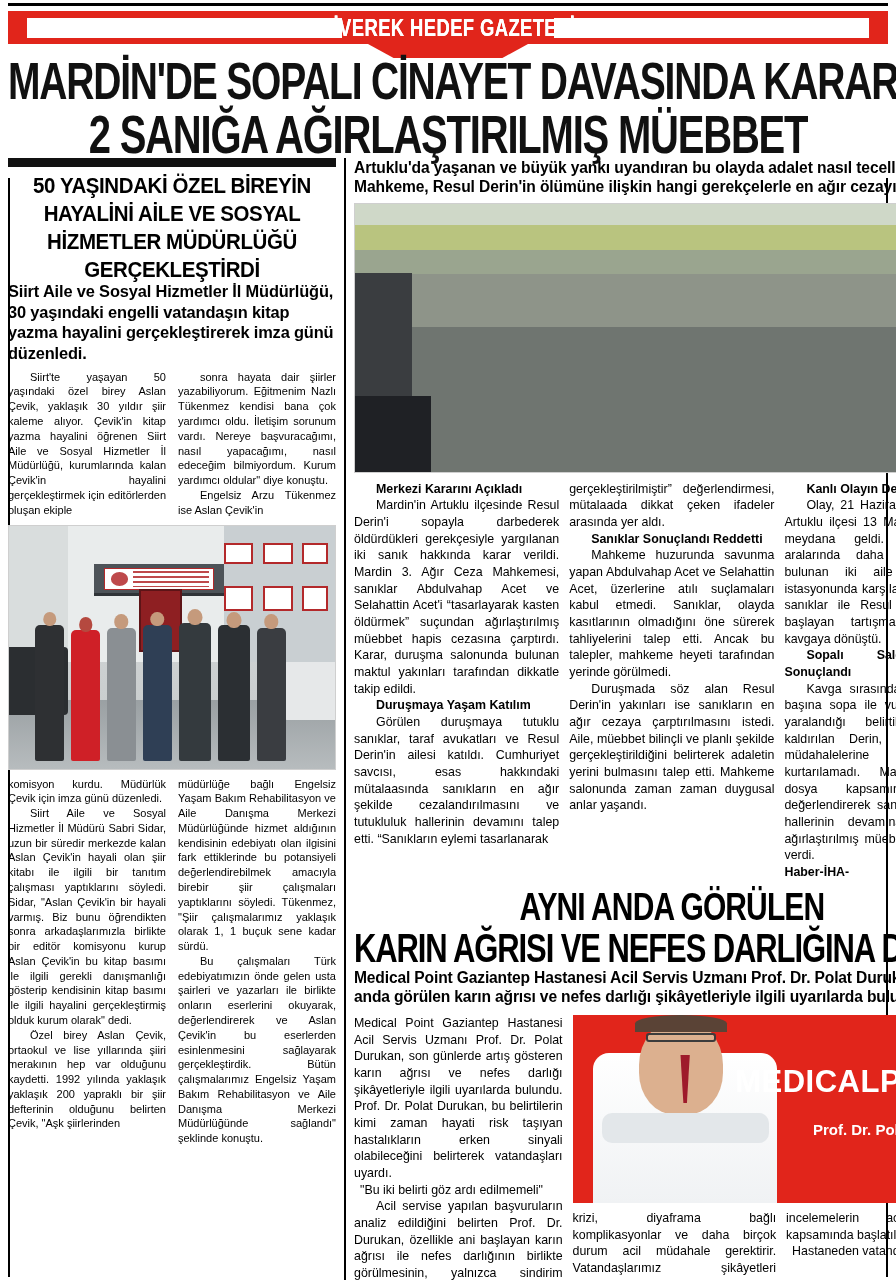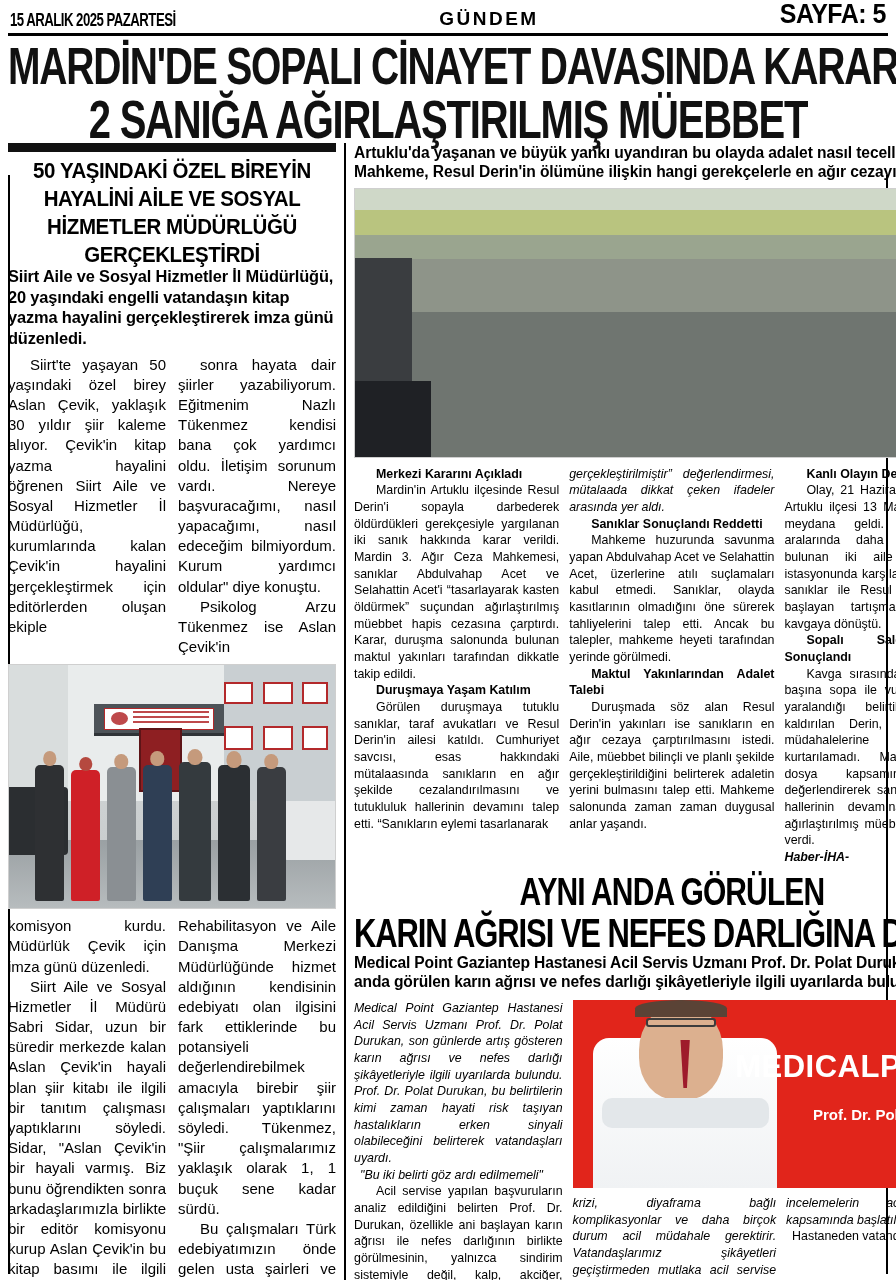--- a/index.html
+++ b/index.html
@@ -68,21 +68,21 @@
     text-align:center; font-weight:bold; font-size:20.5px; line-height:1.22;
     letter-spacing:-0.4px; transform:scaleY(1.12); transform-origin:center top;
     margin-bottom:10px;
   }
   .lead-sub {
     font-weight:bold; font-size:16.4px; line-height:1.26; letter-spacing:-0.15px;
     margin-bottom:6px;
   }
   .cols2 { column-count:2; column-gap:12px; }
   .cols2 p {
-    margin:0; font-size:15px; line-height:1.345; text-align:justify;
+    margin:0; font-size:11px; line-height:1.345; text-align:justify;
     text-indent:22px; hyphens:auto;
   }
   .cols2 p.ni { text-indent:0; }
   .ihabold { font-weight:bold; }
 
   .photo { position:relative; overflow:hidden; border:1px solid #cfcfcf; }
 
   
   .gphoto { background:#b9c0c4; }
   .gphoto .sky { position:absolute; inset:0; background:linear-gradient(#e8eaea 0%, #dfe2e2 38%, #cfd3d4 39%, #c6cacb 100%); }
@@ -109,21 +109,21 @@
 
   
   .kicker { font-weight:bold; font-size:15.6px; line-height:1.24; letter-spacing:-0.1px; }
   .news-photo { height:270px; margin-top:6px; }
   .street { position:absolute; inset:0;
     background:linear-gradient(#cfd8c8 0 8%, #b9c47f 8% 17%, #9aa58f 17% 26%, #8e9489 26% 46%, #6f7570 46% 100%); }
 
   .cols3 { display:flex; gap:10px; margin-top:8px; }
   .cols3 .col { flex:1 1 0; }
   .cols3 p { margin:0; font-size:12.4px; line-height:1.345; text-align:justify; text-indent:22px; }
-  .cols3 p.ni { text-indent:0;font-style:italic; }
+  .cols3 p.ni { text-indent:0; }
   .subhead { font-weight:bold; font-size:12.8px; line-height:1.28; margin:0; text-indent:0; }
 
   
   .head2 { text-align:center; margin-top:6px; }
   .head2 .h1l {
     font-weight:bold; font-size:30px; letter-spacing:-0.9px; line-height:1.0;
     transform:scaleY(1.3); transform-origin:center top; margin-bottom:11px;
   }
   .head2 .h2l {
     font-weight:bold; font-size:31px; letter-spacing:-1.1px; line-height:1.0;
@@ -152,47 +152,48 @@
   .mp-ad .logo .l2 { font-size:15px; font-weight:bold; margin-top:3px; }
   .mp-ad .logo .l3 { font-size:15px; font-weight:bold; margin-top:1px; }
   .frame-l { position:absolute; left:8px; top:175px; bottom:6px; width:2px; background:#000; }
   .frame-r { position:absolute; right:8px; top:175px; bottom:6px; width:2px; background:#000; }
 </style>
 </head>
 <body>
 
 <div class="page">
 
-  <div class="topbar">
-    <div class="topbar-date">15 ARALIK 2025 PAZARTESİ</div>
-    <div class="topbar-center">GÜNDEM</div>
-    <div class="topbar-page">SAYFA: 5</div>
+  <div class="rule-thick"></div>
+
+  <div class="ribbon-wrap">
+    <div class="ribbon">
+      <span class="ribbon-title">SİVEREK HEDEF GAZETESİ</span>
+    </div>
+    <div class="ribbon-tail"></div>
   </div>
-  <div class="rule-thick"></div>
-
 
   <div class="main-head">
     <div class="l1">MARDİN'DE SOPALI CİNAYET DAVASINDA KARAR</div>
     <div class="l2">2 SANIĞA AĞIRLAŞTIRILMIŞ MÜEBBET</div>
   </div>
 
   <div class="frame-l"></div>
   <div class="frame-r"></div>
 
   <div class="body-grid">
 
     <div class="left-zone">
       <div class="black-bar"></div>
       <div class="lead-head">50 YAŞINDAKİ ÖZEL BİREYİN HAYALİNİ AİLE VE SOSYAL HİZMETLER MÜDÜRLÜĞÜ GERÇEKLEŞTİRDİ</div>
-      <div class="lead-sub">Siirt Aile ve Sosyal Hizmetler İl Müdürlüğü, 20 yaşındaki engelli vatandaşın kitap yazma hayalini gerçekleştirerek imza günü düzenledi.</div>
+      <div class="lead-sub">Siirt Aile ve Sosyal Hizmetler İl Müdürlüğü, 30 yaşındaki engelli vatandaşın kitap yazma hayalini gerçekleştirerek imza günü düzenledi.</div>
 
       <div class="cols2">
         <p>Siirt'te yaşayan 50 yaşındaki özel birey Aslan Çevik, yaklaşık 30 yıldır şiir kaleme alıyor. Çevik'in kitap yazma hayalini öğrenen Siirt Aile ve Sosyal Hizmetler İl Müdürlüğü, kurumlarında kalan Çevik'in hayalini gerçekleştirmek için editörlerden oluşan ekiple</p>
         <p>sonra hayata dair şiirler yazabiliyorum. Eğitmenim Nazlı Tükenmez kendisi bana çok yardımcı oldu. İletişim sorunum vardı. Nereye başvuracağımı, nasıl yapacağımı, nasıl edeceğim bilmiyordum. Kurum yardımcı oldular" diye konuştu.</p>
-        <p>Psikolog Arzu Tükenmez ise Aslan Çevik'in</p>
+        <p>Engelsiz Arzu Tükenmez ise Aslan Çevik'in</p>
       </div>
 
       <div class="photo gphoto" style="height:245px;margin-top:7px;">
         <div class="sky"></div>
         <div class="bldg"></div>
         <div class="canopy"></div>
         <div class="sign">
             <i></i>
             <span></span>
           </div>
@@ -263,21 +264,20 @@
         <div class="col">
           <p class="subhead">Merkezi Kararını Açıkladı</p>
           <p>Mardin'in Artuklu ilçesinde Resul Derin'i sopayla darbederek öldürdükleri gerekçesiyle yargılanan iki sanık hakkında karar verildi. Mardin 3. Ağır Ceza Mahkemesi, sanıklar Abdulvahap Acet ve Selahattin Acet'i “tasarlayarak kasten öldürmek” suçundan ağırlaştırılmış müebbet hapis cezasına çarptırdı. Karar, duruşma salonunda bulunan maktul yakınları tarafından dikkatle takip edildi.</p>
           <p class="subhead">Duruşmaya Yaşam Katılım</p>
           <p>Görülen duruşmaya tutuklu sanıklar, taraf avukatları ve Resul Derin'in ailesi katıldı. Cumhuriyet savcısı, esas hakkındaki mütalaasında sanıkların en ağır şekilde cezalandırılmasını ve tutukluluk hallerinin devamını talep etti. “Sanıkların eylemi tasarlanarak</p>
         </div>
         <div class="col">
           <p class="ni">gerçekleştirilmiştir” değerlendirmesi, mütalaada dikkat çeken ifadeler arasında yer aldı.</p>
           <p class="subhead">Sanıklar Sonuçlandı Reddetti</p>
           <p>Mahkeme huzurunda savunma yapan Abdulvahap Acet ve Selahattin Acet, üzerlerine atılı suçlamaları kabul etmedi. Sanıklar, olayda kasıtlarının olmadığını öne sürerek tahliyelerini talep etti. Ancak bu talepler, mahkeme heyeti tarafından yerinde görülmedi.</p>
-          <p class="subhead">Maktul Yakınlarından Adalet Talebi</p>
           <p>Duruşmada söz alan Resul Derin'in yakınları ise sanıkların en ağır cezaya çarptırılmasını istedi. Aile, müebbet bilinçli ve planlı şekilde gerçekleştirildiğini belirterek adaletin yerini bulmasını talep etti. Mahkeme salonunda zaman zaman duygusal anlar yaşandı.</p>
         </div>
         <div class="col">
           <p class="subhead">Kanlı Olayın Detayları</p>
           <p>Olay, 21 Haziran 2024 tarihinde Artuklu ilçesi 13 Mart Mahallesi'nde meydana geldi. İddiaya göre, aralarında daha önce husumet bulunan iki aile bir akaryakıt istasyonunda karşılaştı. Araçtan inen sanıklar ile Resul Derin arasında başlayan tartışma kısa sürede kavgaya dönüştü.</p>
           <p class="subhead">Sopalı Saldırı Ölümle Sonuçlandı</p>
           <p>Kavga sırasında Resul Derin'in başına sopa ile vurulduğu ve ağır yaralandığı belirtildi. Hastaneye kaldırılan Derin, doktorların tüm müdahalelerine rağmen kurtarılamadı. Mahkeme heyeti, dosya kapsamındaki delilleri değerlendirerek sanıkların tutukluluk hallerinin devamına hükmetti ve ağırlaştırılmış müebbet hapis cezası verdi.</p>
           <p class="ihabold ni">Haber-İHA-</p>
         </div>
       </div>

